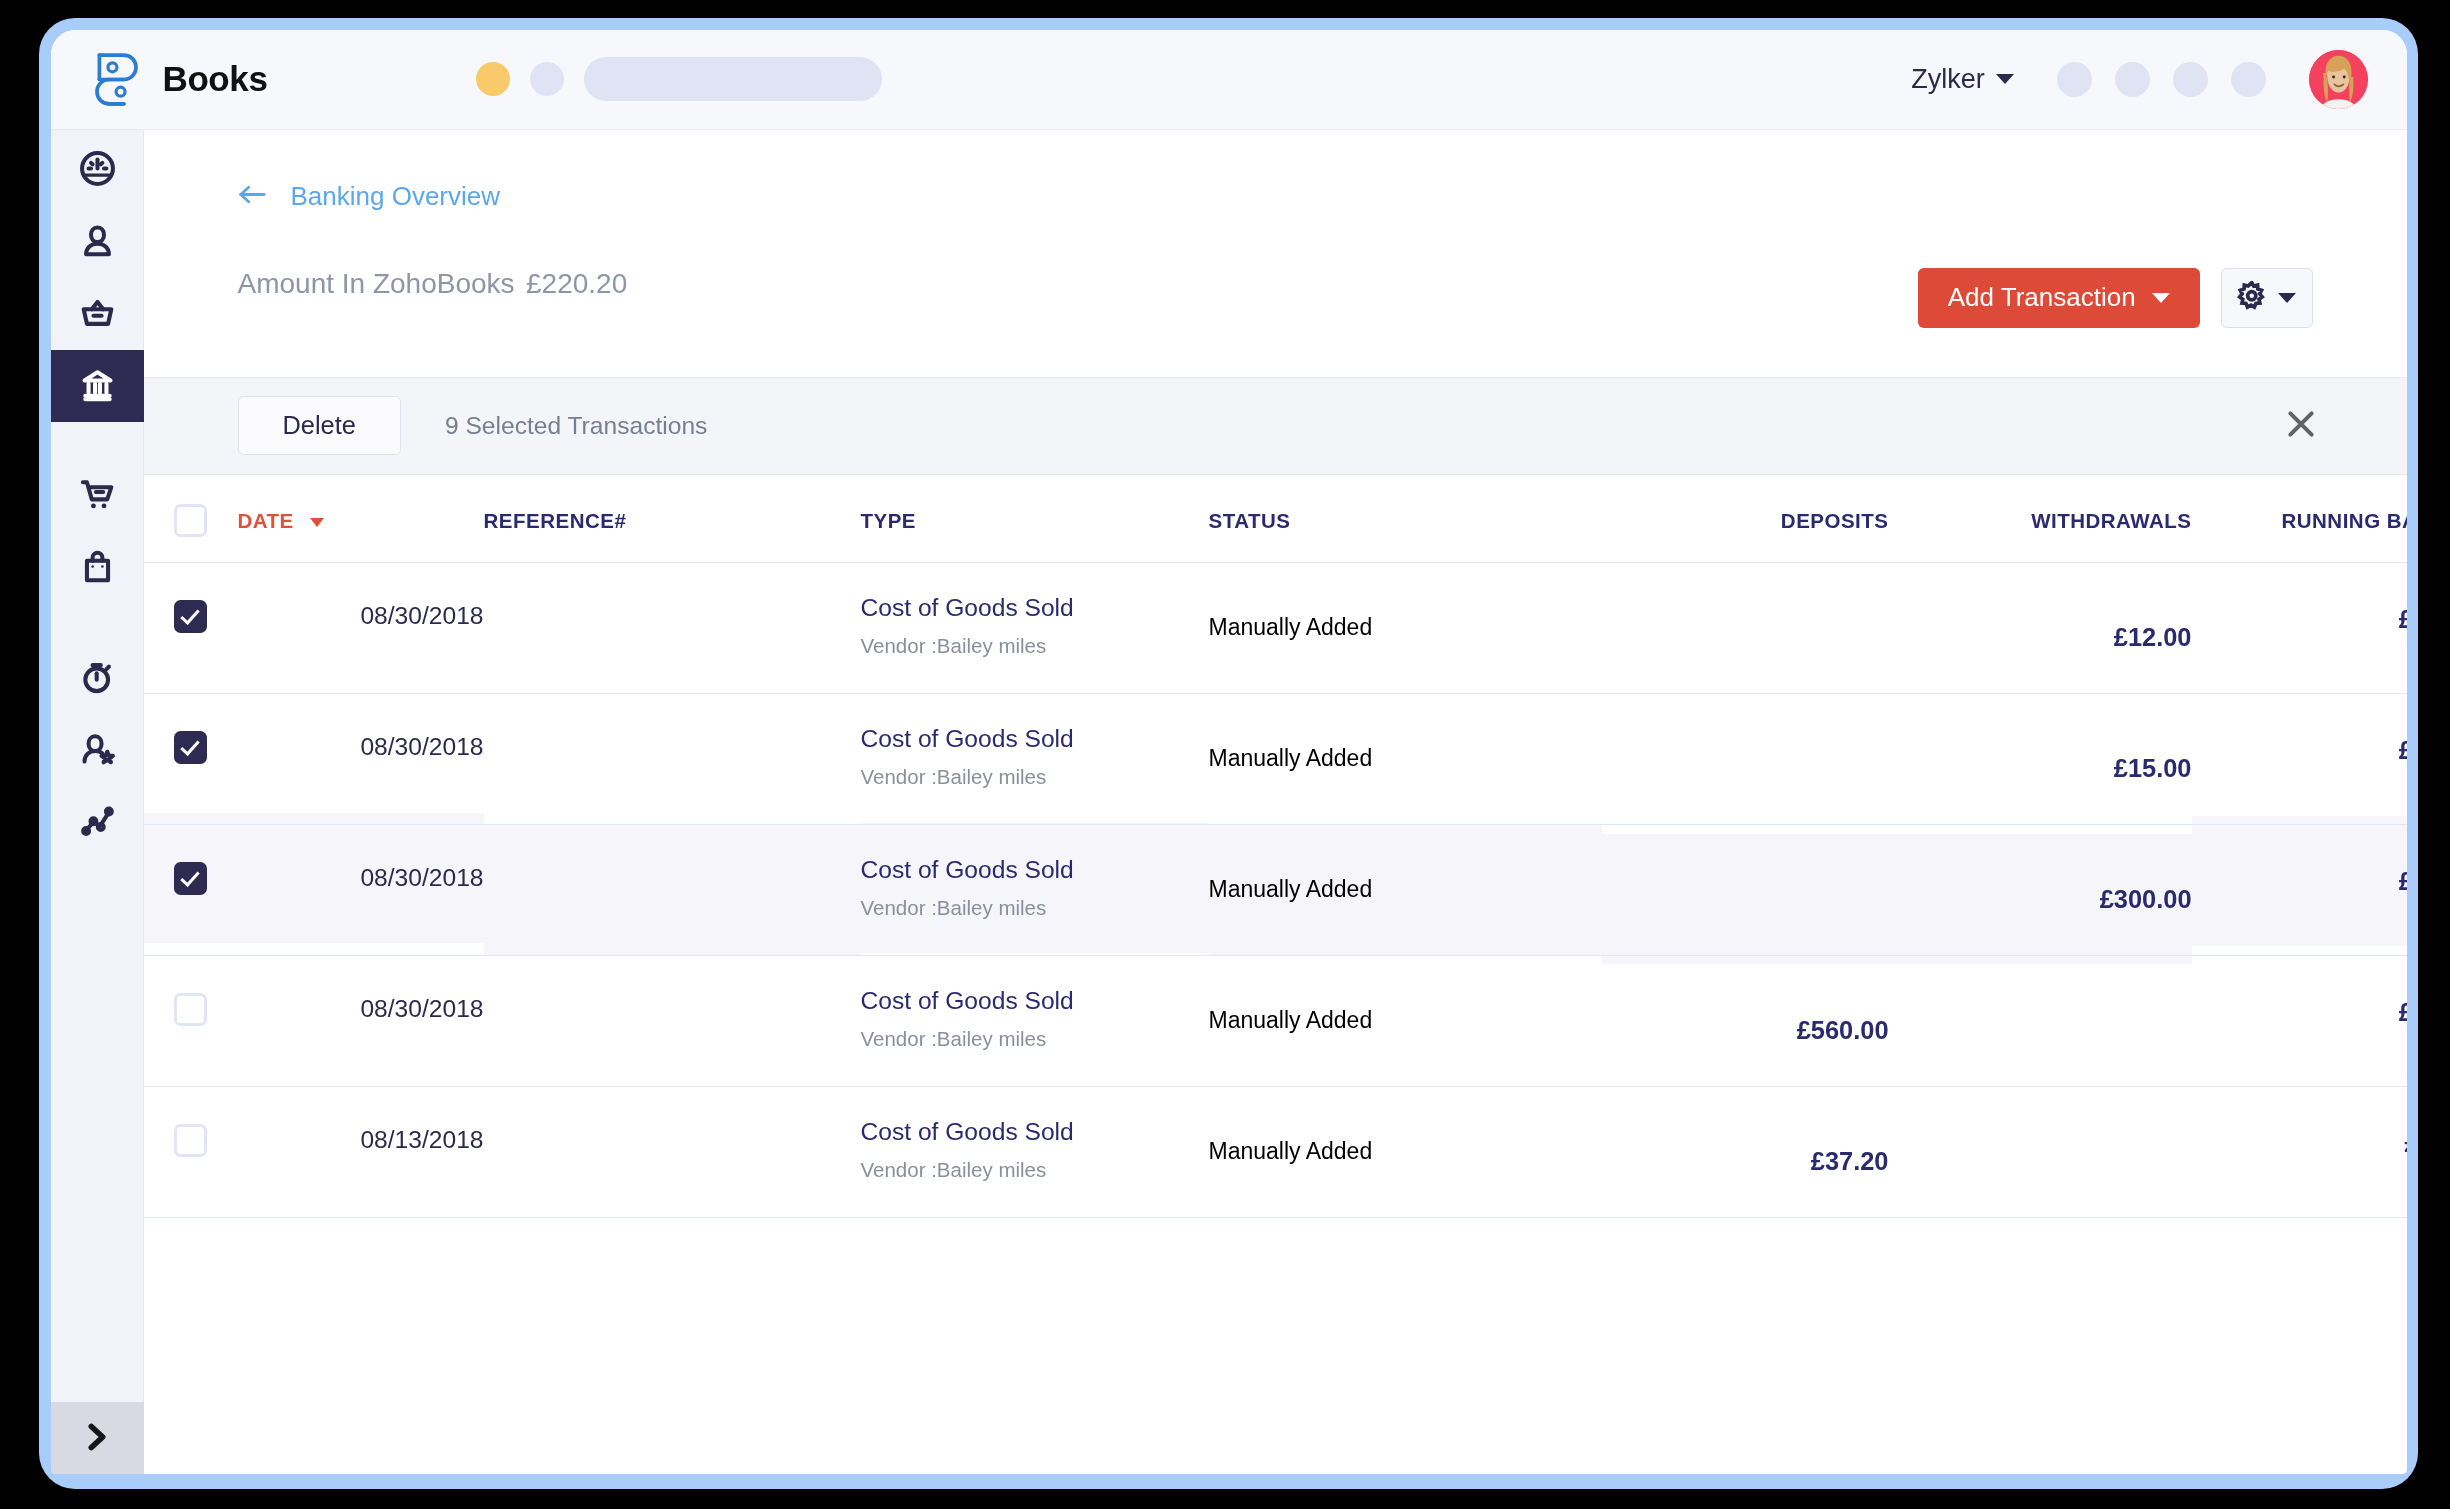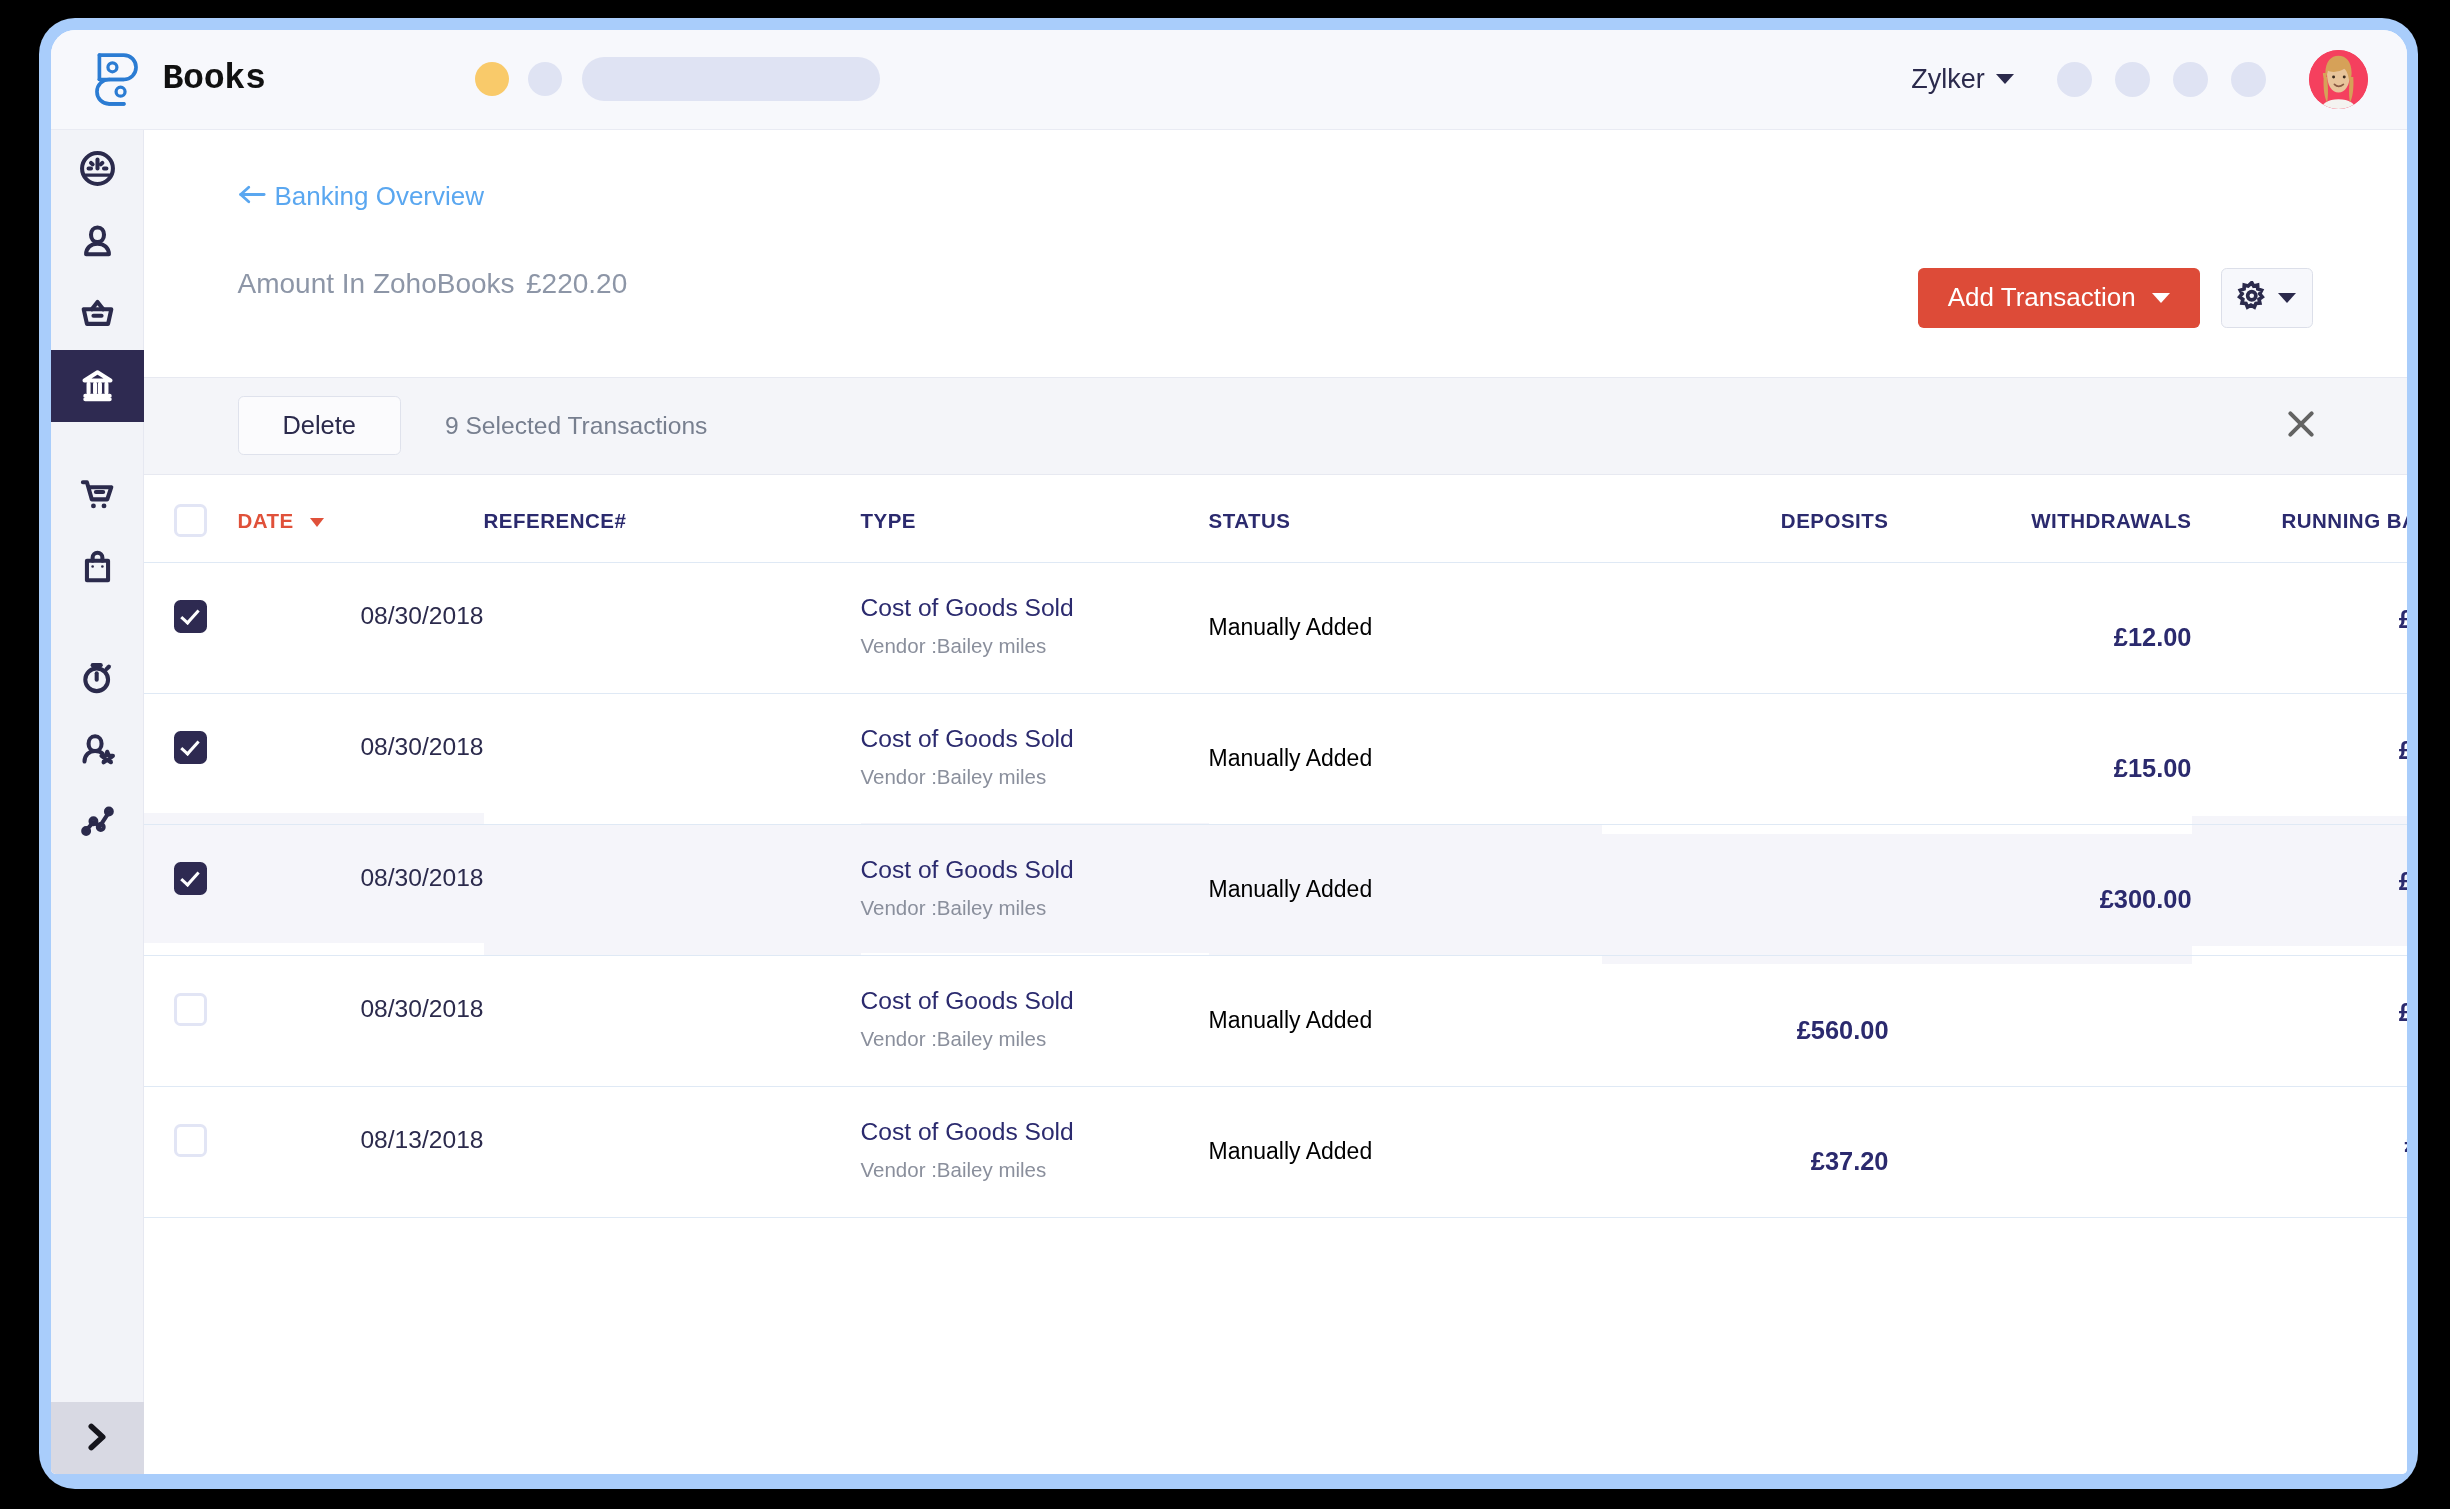--- a/index.html
+++ b/index.html
@@ -37,21 +37,21 @@
     position: absolute; left: 0; top: 0;
     width: 100%; height: 100px;
     background: #f7f8fc;
     border-bottom: 0.8px solid #e9ebf3;
     display: flex; align-items: center;
   }
   #brand { display: flex; align-items: center; margin-left: 37px; }
   #brand-logo { width: 57px; height: 59px; display:block; }
   #brand-name {
     font-size: 35px; font-weight: 700; color: #111111;
-    margin-left: 18px; letter-spacing: -0.4px; font-family: Liberation Mono, monospace;
+    margin-left: 18px; letter-spacing: -0.4px;
   }
   #topbar-placeholders { display:flex; align-items:center; margin-left: 209px; gap: 19.7px; }
   .ph-circle { width: 34px; height: 34px; border-radius: 50%; background: #dfe3f3; }
   .ph-circle.amber { background: #f9ca6a; }
   .ph-pill { width: 298px; height: 44px; border-radius: 22px; background: #dfe3f3; }
 
   #topbar-right {
     margin-left: auto; margin-right: 39px;
     display: flex; align-items: center;
   }
@@ -104,21 +104,21 @@
     stroke-width: 7; fill:none; stroke-linecap: round; stroke-linejoin: round; }
 
   
   #content {
     position: absolute; left: 93px; top: 100px; right: 0; bottom: 0;
     background: #ffffff; overflow: hidden;
   }
 
   #breadcrumb {
     margin: 51px 0 0 94px;
-    display: inline-flex; align-items: flex-end; gap: 9px;
+    display: inline-flex; align-items: flex-end; gap: 25px;
     color: #5aa7f0; font-size: 26px; cursor: pointer;
   }
   #breadcrumb svg { width: 28px; height: 21px; stroke: #5aa7f0;
     stroke-width: 3.5; fill:none; stroke-linecap: round; stroke-linejoin: round; }
 
   #page-head {
     margin: 43px 94px 0 94px;
     display: flex; align-items: flex-start; justify-content: space-between;
   }
   #page-title { font-size: 44px; color: #0f0f12; font-weight: 400; letter-spacing: -0.3px; }

